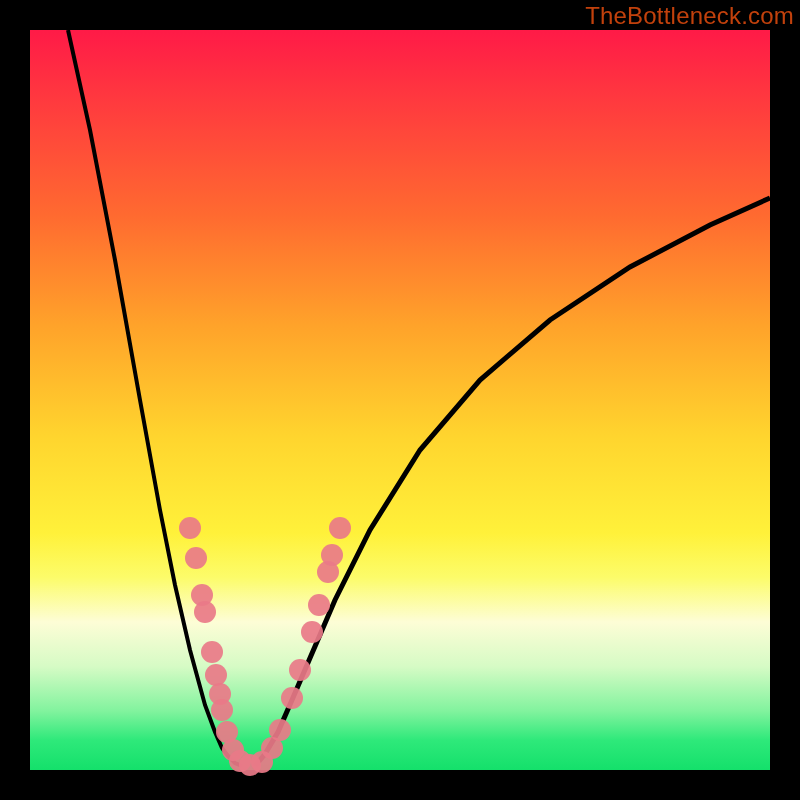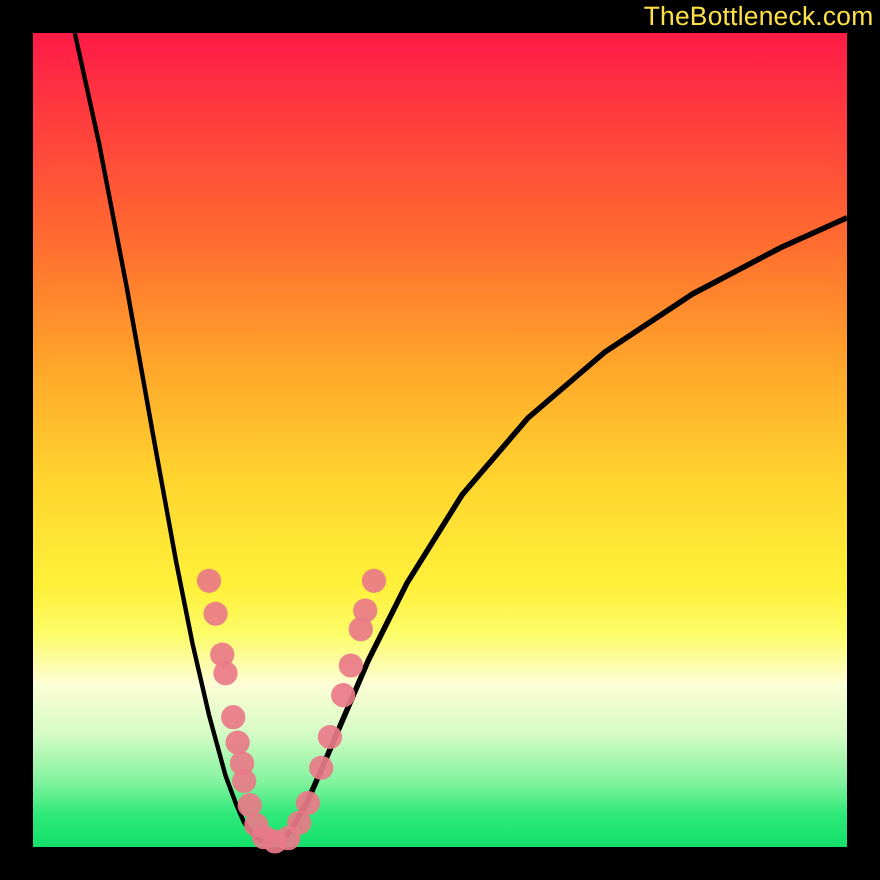--- a/index.html
+++ b/index.html
@@ -31,21 +31,21 @@
       #14e06b 100%
     );
   }
   .watermark {
     position: absolute;
     right: 6px;
     top: 2px;
     font-family: Arial, Helvetica, sans-serif;
     font-size: 24px;
     font-weight: 500;
-    color: #fde047;
+    color: #c2410c;
     letter-spacing: 0.2px;
     user-select: none;
   }
   svg.overlay {
     position: absolute;
     left: 30px;
     top: 30px;
     width: 740px;
     height: 740px;
     overflow: visible;

